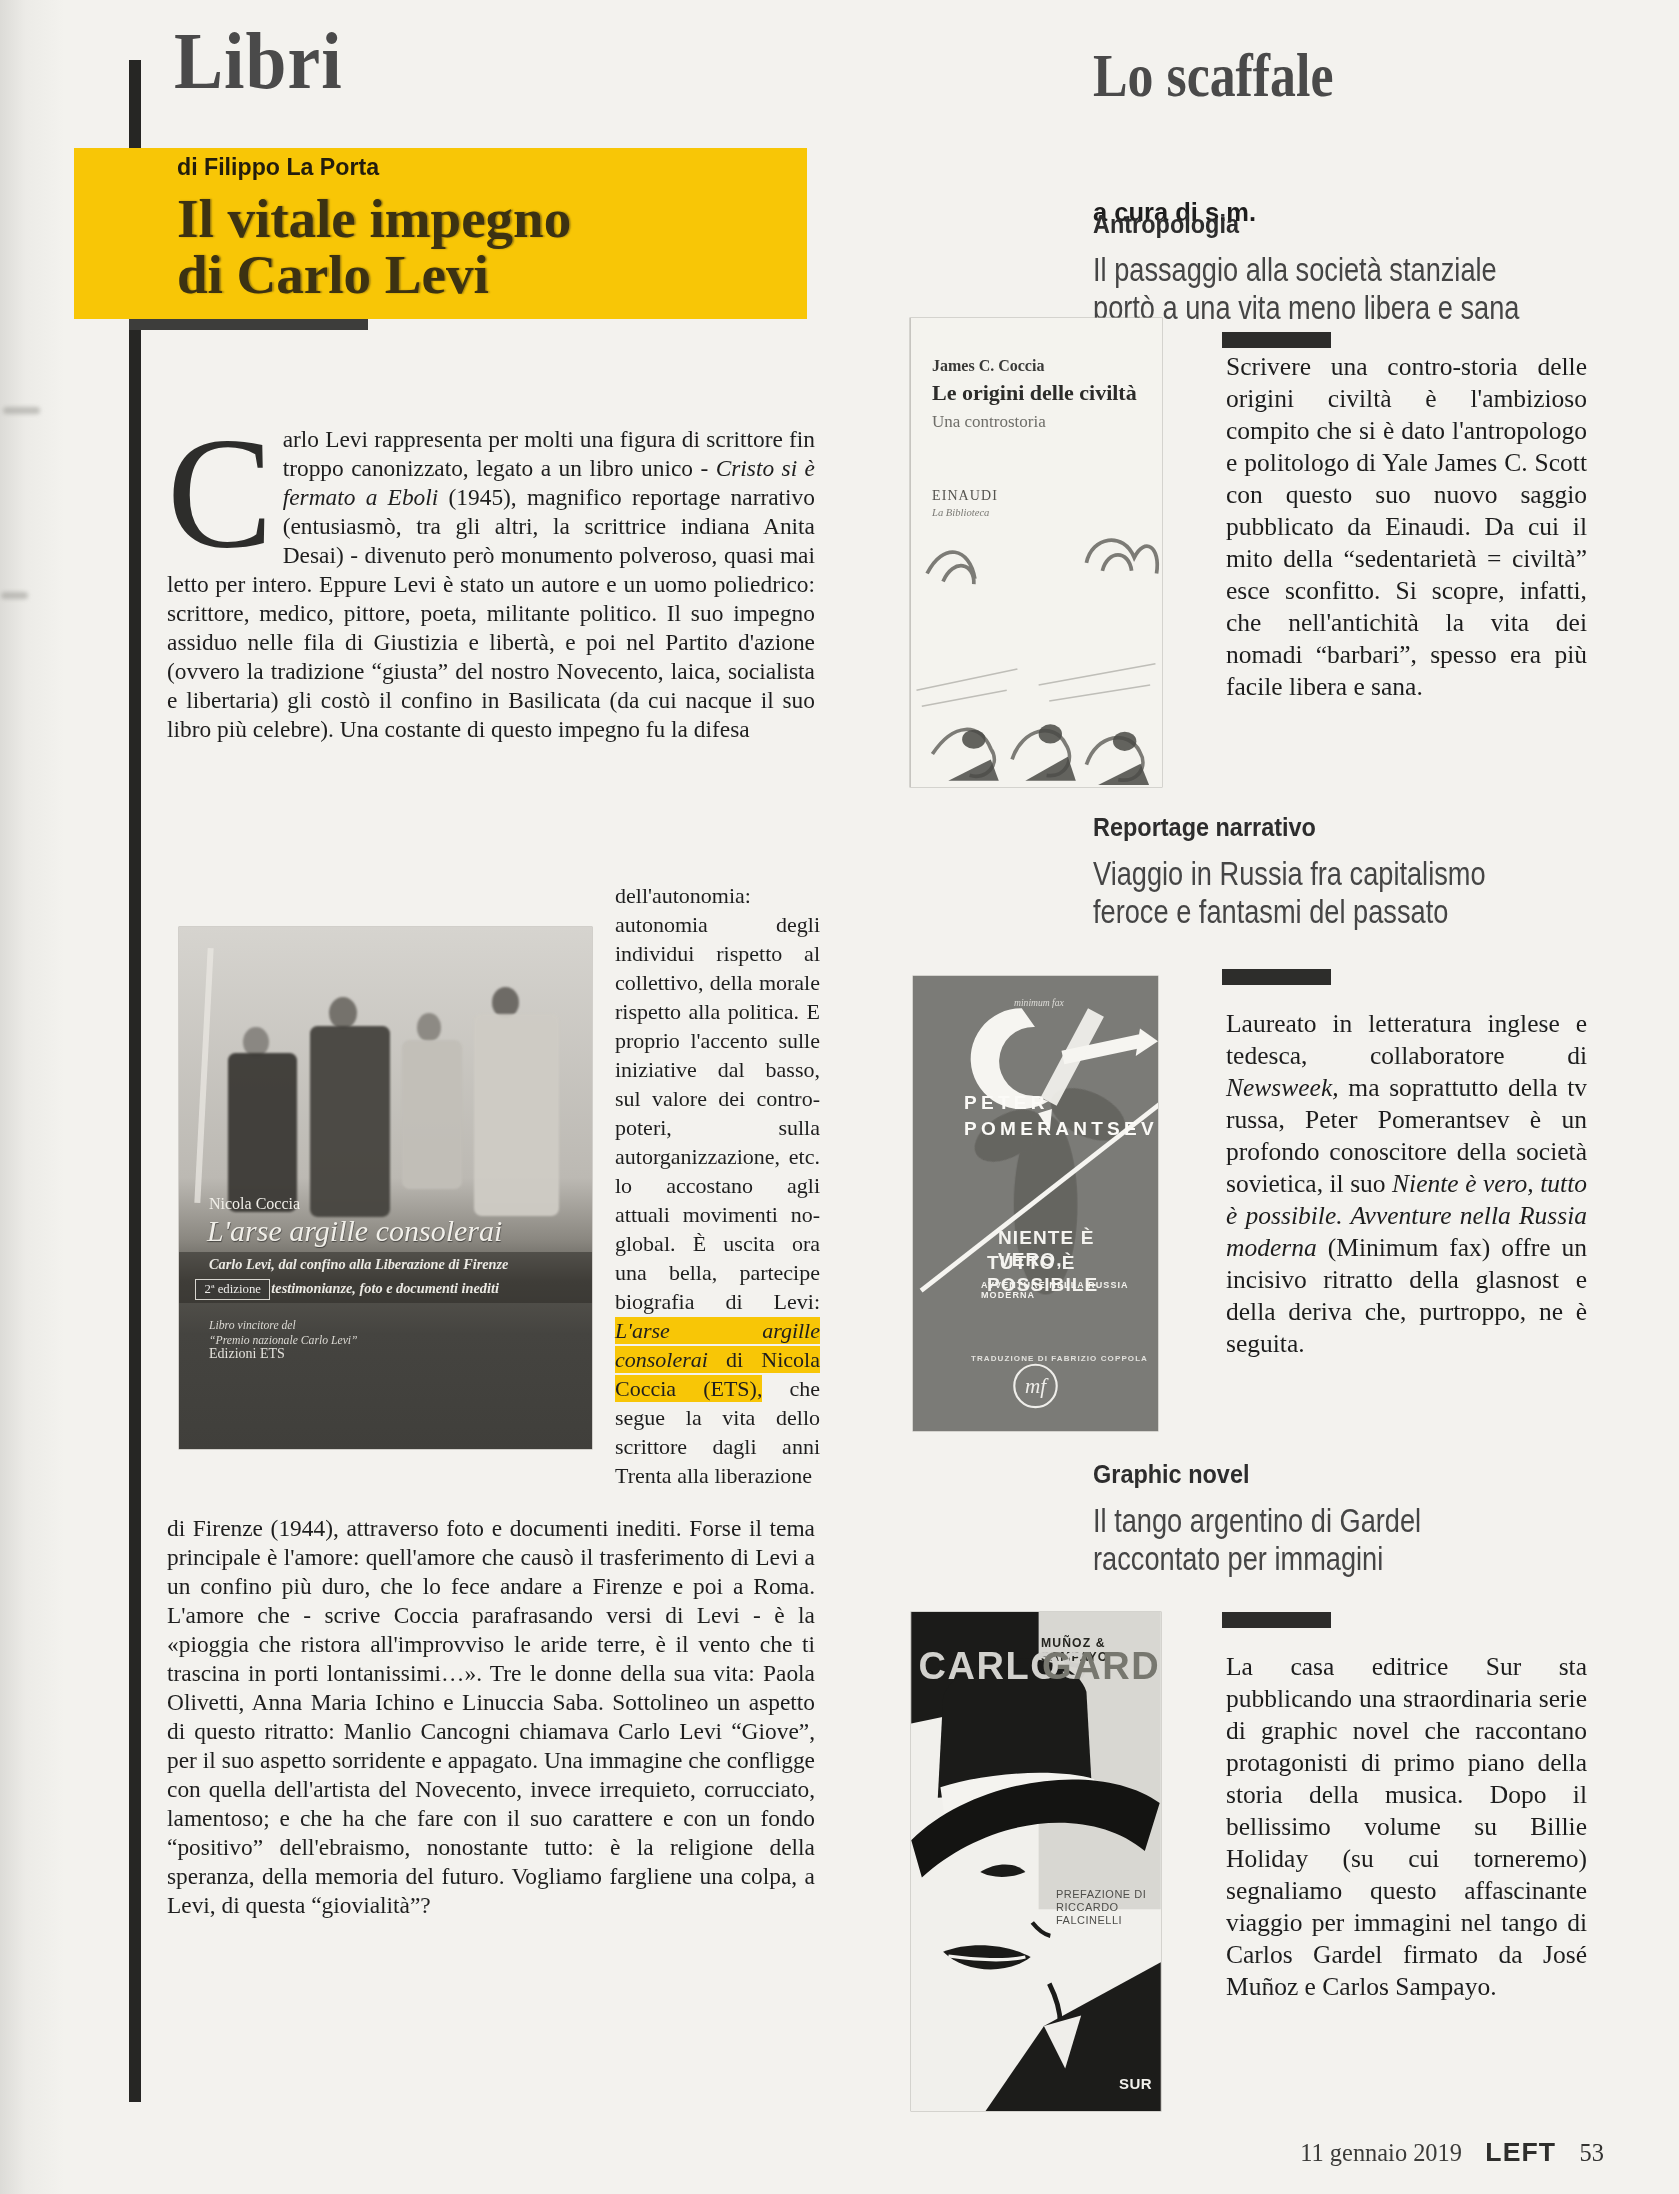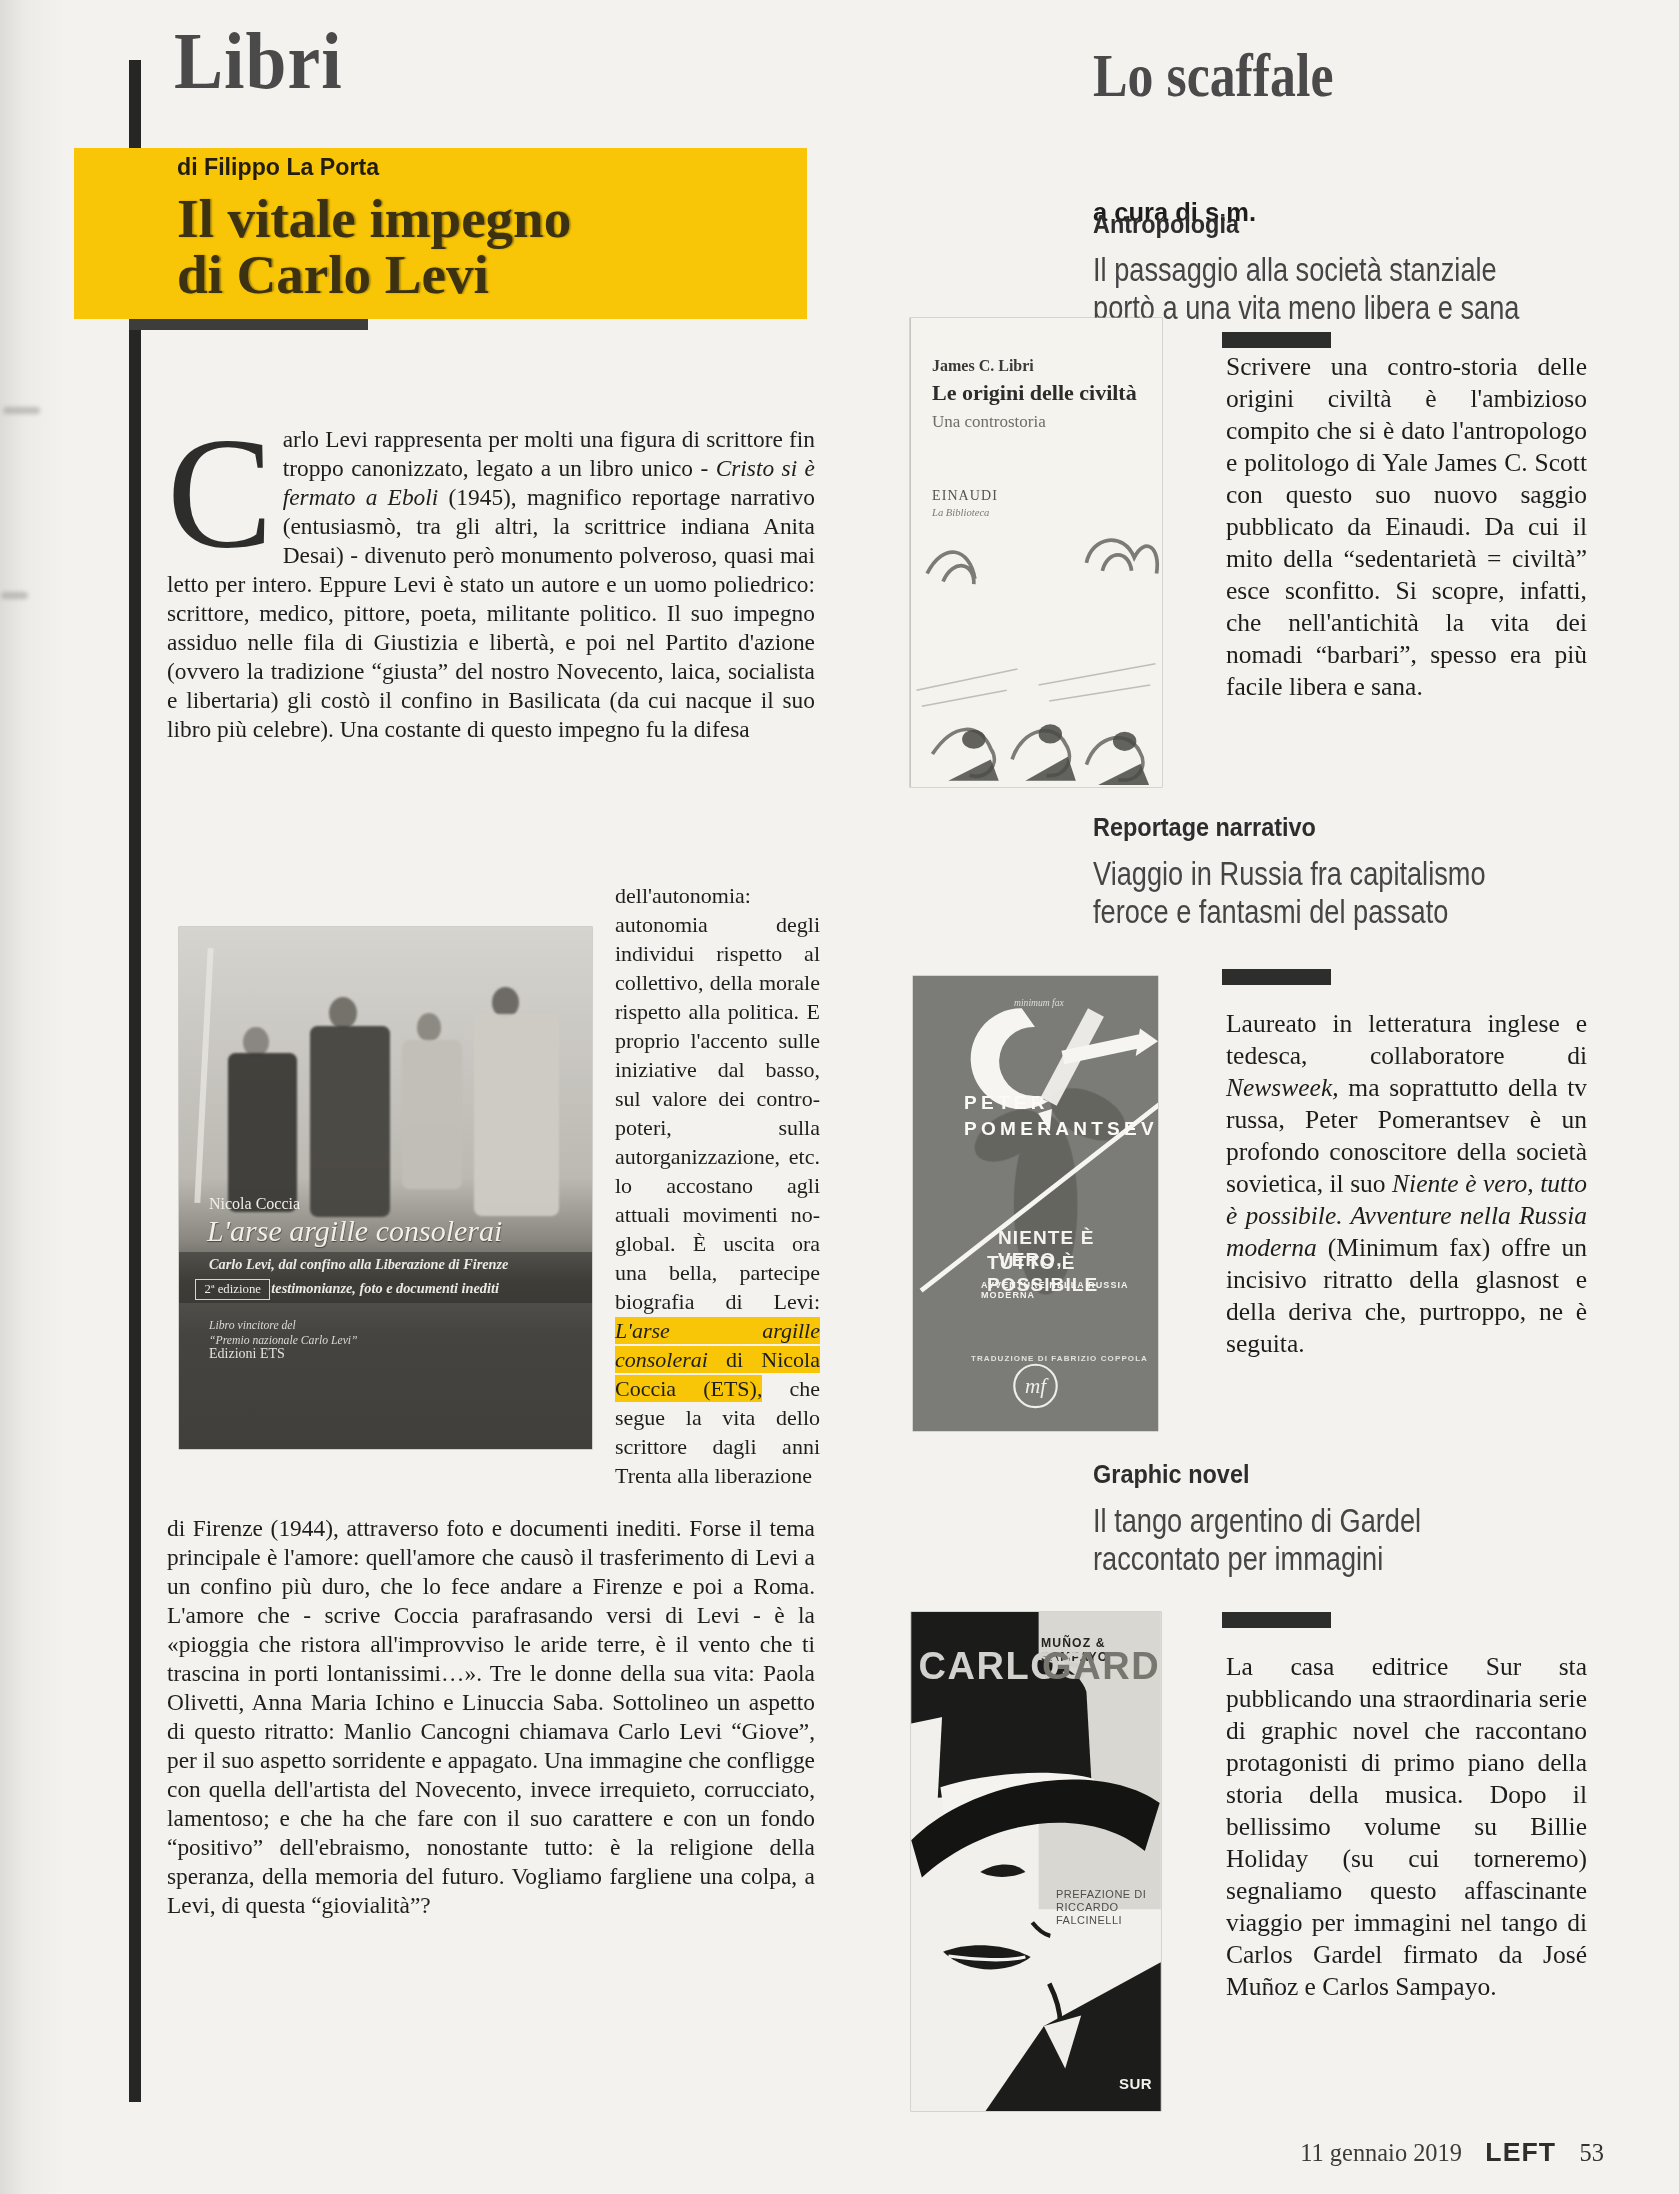--- a/index.html
+++ b/index.html
@@ -139,21 +139,21 @@
   <div class="abs curator sans">a cura di s.m.</div>
 
   <div class="abs sec-label sans" style="left:1093px;top:210px;">Antropologia</div>
   <div class="abs sec-headline sans" style="left:1093px;top:250px;">
     <div>Il passaggio alla società stanziale</div>
     <div>portò a una vita meno libera e sana</div>
   </div>
   <div class="abs rule-bar" style="left:1222px;top:332px;"></div>
 
   <div class="abs cover cover-scott">
-    <div class="abs scott-author serif">James C. Libri</div>
+    <div class="abs scott-author serif">James C. Coccia</div>
     <div class="abs scott-title serif">Le origini delle civiltà</div>
     <div class="abs scott-sub serif">Una controstoria</div>
     <div class="abs scott-pub serif">EINAUDI</div>
     <div class="abs scott-coll serif">La Biblioteca</div>
     <svg class="abs" style="left:0;top:213px;" width="251" height="256" viewBox="0 0 472 482">
       <g fill="none" stroke="#55544e" stroke-width="7" opacity="0.75">
         <path d="M30 80 C60 20 110 30 120 90 M60 95 C80 50 120 60 118 100"></path>
         <path d="M330 60 C340 10 400 0 420 50 C440 10 470 30 462 80 M360 75 C370 35 410 35 415 75"></path>
         <path d="M40 420 C80 360 130 360 150 410 C170 440 140 470 110 460"></path>
         <path d="M190 430 C210 370 270 360 290 400 C310 430 290 465 255 460"></path>

